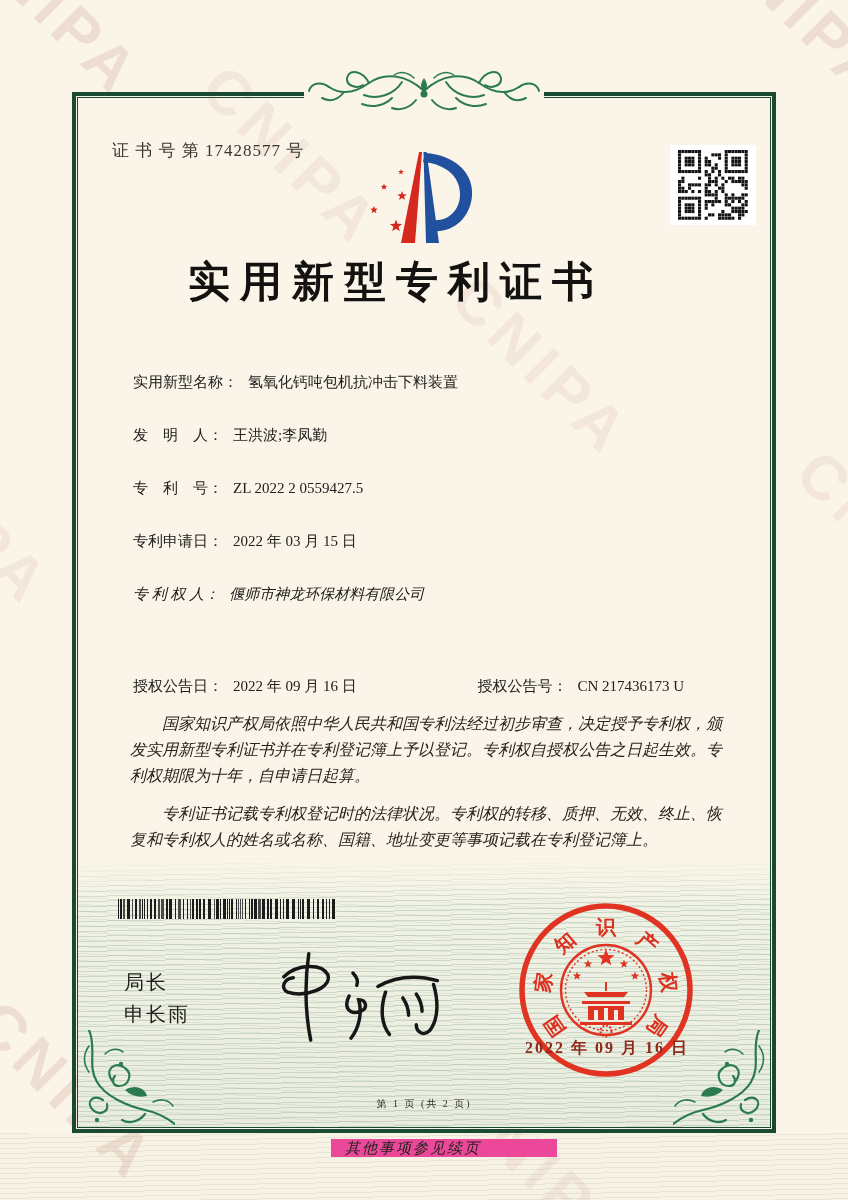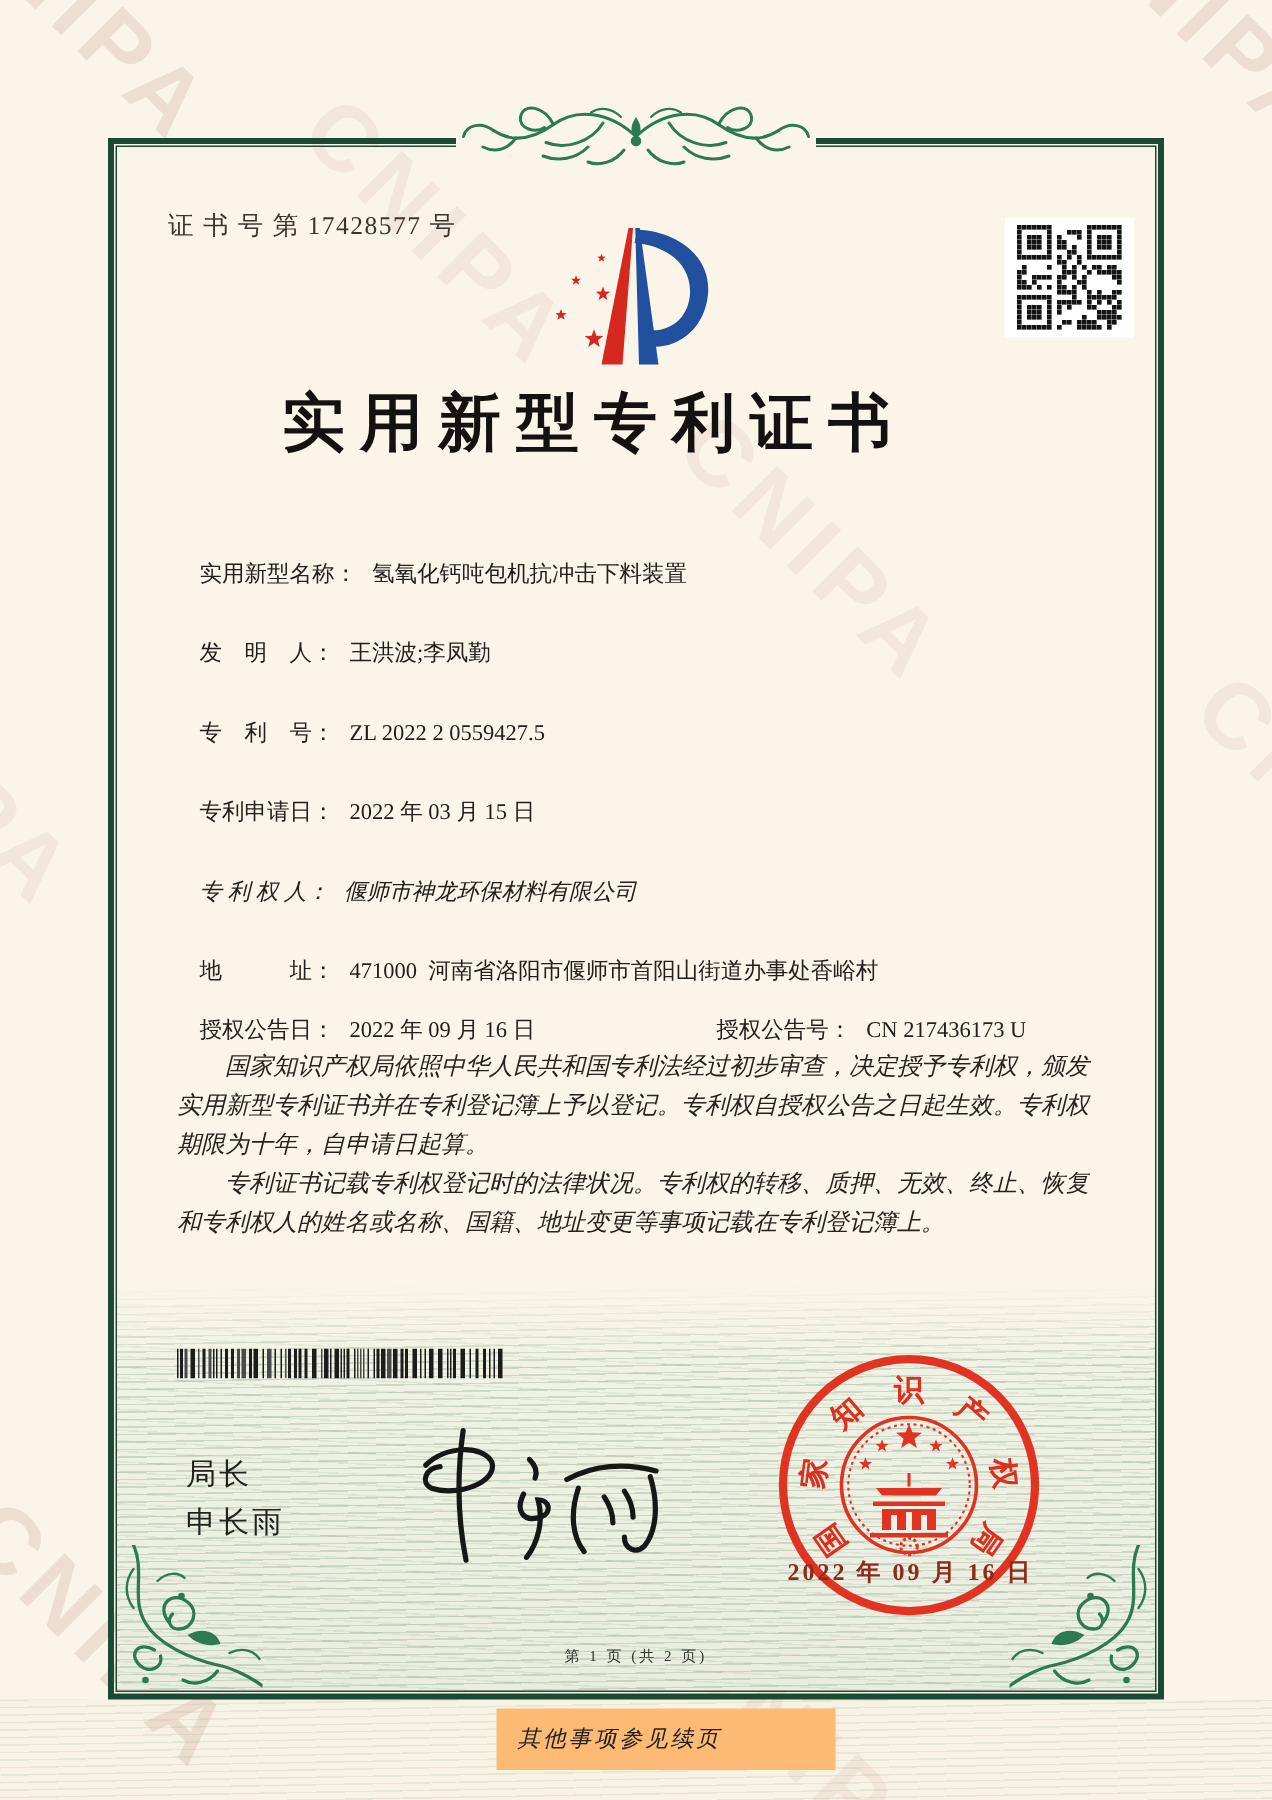--- a/index.html
+++ b/index.html
@@ -45,38 +45,38 @@
 
   .title{position:absolute;left:0;top:254px;width:792px;text-align:center;z-index:4;
          font-size:42px;font-weight:bold;letter-spacing:10px;color:#141210;}
 
   .field-row{position:absolute;left:118px;z-index:4;font-size:15px;color:#21201e;white-space:pre;}
   .field-label{display:inline-block;white-space:pre;}
   .field-value{margin-left:10px;white-space:pre;}
   .grant-group2{position:absolute;left:337px;top:0;white-space:pre;text-align:center;}
 
   .paras{position:absolute;left:118px;top:699px;width:618px;z-index:4;}
-  .paras p{margin:0;font-size:16px;line-height:26px;text-indent:2em;
+  .paras p{margin:12px;font-size:16px;line-height:26px;text-indent:2em;
            font-style:italic;color:#26231f;font-family:Liberation Sans, sans-serif;}
 
   .barcode{position:absolute;left:118px;top:899px;z-index:4;}
 
   .signer{position:absolute;left:124px;z-index:4;font-size:20px;color:#22211f;
           font-family:Liberation Sans, sans-serif;letter-spacing:2px;}
   .signer-role{top:969px;}
   .signer-name{top:1001px;}
   .signature{position:absolute;left:252px;top:948px;z-index:4;}
 
   .seal{position:absolute;left:518px;top:902px;z-index:5;}
   .seal-date{position:absolute;left:512px;top:1038px;width:190px;text-align:center;z-index:6;
              font-size:16px;font-weight:bold;color:#8f2a1a;letter-spacing:2px;white-space:pre;}
 
   .page-info{position:absolute;left:0;top:1097px;width:848px;text-align:center;z-index:4;
              font-size:10px;color:#33312d;letter-spacing:2px;white-space:pre;}
-  .cont-box{position:absolute;left:331px;top:1139px;width:226px;height:41px;background:#fdba74;
+  .cont-box{position:absolute;left:331px;top:1139px;width:226px;height:18px;background:#ec4899;
             z-index:4;display:flex;align-items:center;}
   .cont-note{margin-left:14px;font-size:15px;font-style:italic;color:#24221f;letter-spacing:2px;
              font-family:"DejaVu Serif","Liberation Serif",serif;}
 </style>
 </head>
 <body>
 
 <div class="page">
 
   <div class="wm" style="left:-60px;top:-30px;">CNIPA</div>
@@ -394,23 +394,20 @@
   </div>
   <div class="field-row" style="top:462px;">
     <span class="field-label">专　利　号：</span><span class="field-value">ZL 2022 2 0559427.5</span>
   </div>
   <div class="field-row" style="top:515px;">
     <span class="field-label">专利申请日：</span><span class="field-value">2022 年 03 月 15 日</span>
   </div>
   <div class="field-row" style="top:568px;font-style:italic;">
     <span class="field-label">专 利 权 人：</span><span class="field-value">偃师市神龙环保材料有限公司</span>
   </div>
-  <div class="field-row" style="top:621px;">
-    <span class="field-label">地　　　址：</span><span class="field-value">471000  河南省洛阳市偃师市首阳山街道办事处香峪村</span>
-  </div>
 
   <div class="field-row" style="top:660px;width:618px;">
     <span class="field-label">授权公告日：</span><span class="field-value">2022 年 09 月 16 日</span>
     <span class="grant-group2">
       <span class="field-label">授权公告号：</span><span class="field-value">CN 217436173 U</span>
     </span>
   </div>
 
   <div class="paras">
     <p>国家知识产权局依照中华人民共和国专利法经过初步审查，决定授予专利权，颁发实用新型专利证书并在专利登记簿上予以登记。专利权自授权公告之日起生效。专利权期限为十年，自申请日起算。</p>

